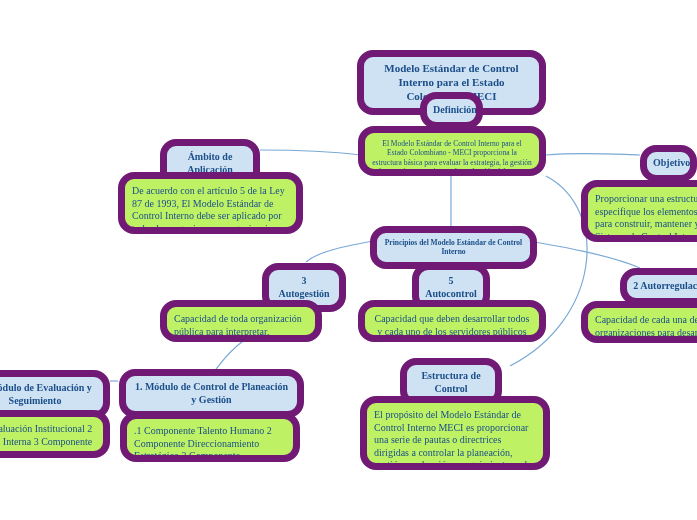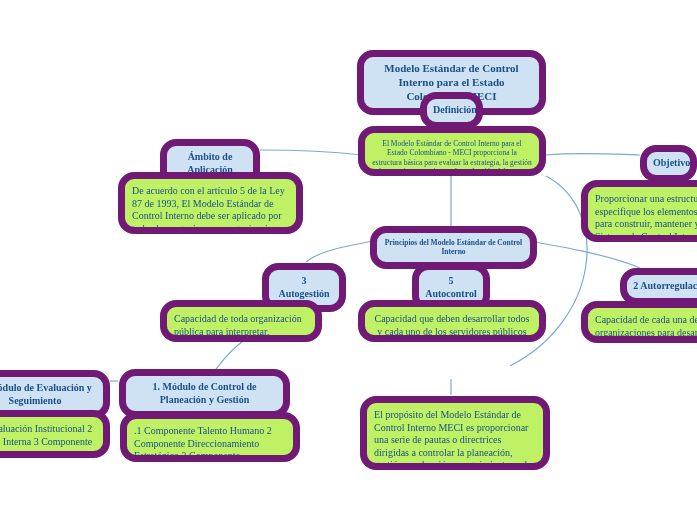--- a/index.html
+++ b/index.html
@@ -152,34 +152,37 @@
   </div>
 
   <div class="node node-head fs-head" style="left:620px; top:268px; width:104px;">
     <span>2 Autorregulación</span>
   </div>
 
   <div class="node node-body fs-body" style="left:581px; top:301px; width:185px; height:42px;">
     <span>Capacidad de cada una de las organizaciones para desarrollar y aplicar en su interior métodos, normas y procedimientos</span>
   </div>
 
+  <div class="node node-head fs-head" style="left:400px; top:358px; width:102px;">
+    <span>Estructura de Control</span>
+  </div>
 
   <div class="node node-body fs-body" style="left:360px; top:396px; width:190px; height:74px;">
     <span>El propósito del Modelo Estándar de Control Interno MECI es proporcionar una serie de pautas o directrices dirigidas a controlar la planeación, gestión, evaluación y seguimiento en las entidades de la administración pública</span>
   </div>
 
   <div class="node node-head fs-head" style="left:-40px; top:370px; width:150px;">
     <span>2. Módulo de Evaluación y Seguimiento</span>
   </div>
 
   <div class="node node-body fs-body" style="left:-52px; top:410px; width:162px; height:48px;">
     <span>1 Autoevaluación Institucional 2 Auditoria Interna 3 Componente Seguimiento</span>
   </div>
 
-  <div class="node node-head fs-head" style="left:119px; top:369px; width:171px;">
+  <div class="node node-head fs-head" style="left:119px; top:369px; width:185px;">
     <span>1. Módulo de Control de Planeación y Gestión</span>
   </div>
 
   <div class="node node-body fs-body" style="left:120px; top:412px; width:180px; height:50px;">
     <span>.1 Componente Talento Humano 2 Componente Direccionamiento Estratégico 3 Componente Administración del Riesgo</span>
   </div>
 
 </div>
 
 </body></html>

